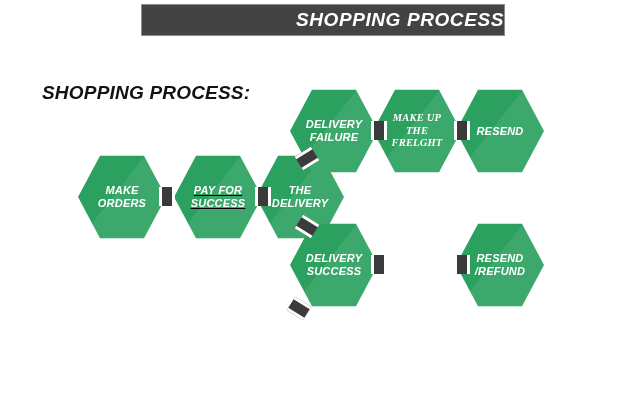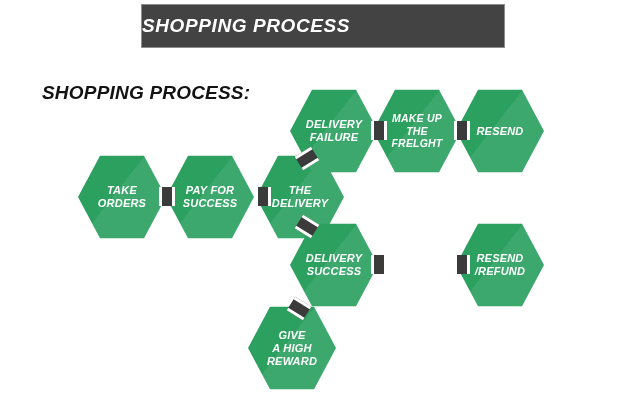--- a/index.html
+++ b/index.html
@@ -15,27 +15,27 @@
     font-family: "Liberation Sans", sans-serif;
     background: #ffffff;
   }
 
   
   #title-bar {
     position: absolute;
     left: 141px;
     top: 4px;
     width: 364px;
-    height: 44px;
+    height: 32px;
     background: #434343;
     border: 1px solid #8d8d8d;
     box-sizing: border-box;
     display: flex;
     align-items: center;
-    justify-content: flex-start;
+    justify-content: flex-end;
   }
   #title-bar-text {
     color: #ffffff;
     font-size: 19px;
     font-weight: bold;
     font-style: italic;
     letter-spacing: 0.6px;
     white-space: nowrap;
   }
 
@@ -96,20 +96,21 @@
     font-weight: bold;
     font-style: italic;
     text-align: center;
     letter-spacing: 0.2px;
     white-space: pre-line;
     padding: 0 4px;
   }
   .hex-label.small {
     font-size: 10.5px;
     line-height: 12.5px;
+    font-family: Liberation Serif, serif;
   }
 
   
   .conn {
     position: absolute;
     background: #3b3b3b;
     z-index: 6;
   }
   .conn-h {
     width: 10px;
@@ -133,24 +134,24 @@
 
 <div id="title-bar">
   <span id="title-bar-text">SHOPPING PROCESS</span>
 </div>
 
 <div id="subtitle">SHOPPING PROCESS:</div>
 
 <div id="diagram">
 
   <div class="hex" style="left:78px;  top:154px;">
-    <span class="hex-label">TAKE
+    <span class="hex-label">MAKE
 ORDERS</span>
   </div>
-  <div class="hex" style="left:166px; top:154px;">
+  <div class="hex" style="left:174px; top:154px;text-decoration:underline;">
     <span class="hex-label">PAY FOR
 SUCCESS</span>
   </div>
   <div class="hex" style="left:256px; top:154px;">
     <span class="hex-label">THE
 DELIVERY</span>
   </div>
 
   <div class="hex" style="left:290px; top:88px;">
     <span class="hex-label">DELIVERY
@@ -167,25 +168,20 @@
 
   <div class="hex" style="left:290px; top:222px;">
     <span class="hex-label">DELIVERY
 SUCCESS</span>
   </div>
   <div class="hex" style="left:456px; top:222px;">
     <span class="hex-label">RESEND
 /REFUND</span>
   </div>
 
-  <div class="hex" style="left:248px; top:305px;">
-    <span class="hex-label">GIVE
-A HIGH
-REWARD</span>
-  </div>
 
   <div class="conn conn-h" style="left:159px; top:187px;"></div>
   <div class="conn conn-h" style="left:255px; top:187px;"></div>
   <div class="conn conn-h" style="left:371px; top:121px;"></div>
   <div class="conn conn-h" style="left:454px; top:121px;"></div>
   <div class="conn conn-h" style="left:371px; top:255px;"></div>
   <div class="conn conn-h" style="left:454px; top:255px;"></div>
 
   <div class="conn conn-d up-right" style="left:299px; top:149px;"></div>
   <div class="conn conn-d down-right" style="left:299px; top:217px;"></div>

